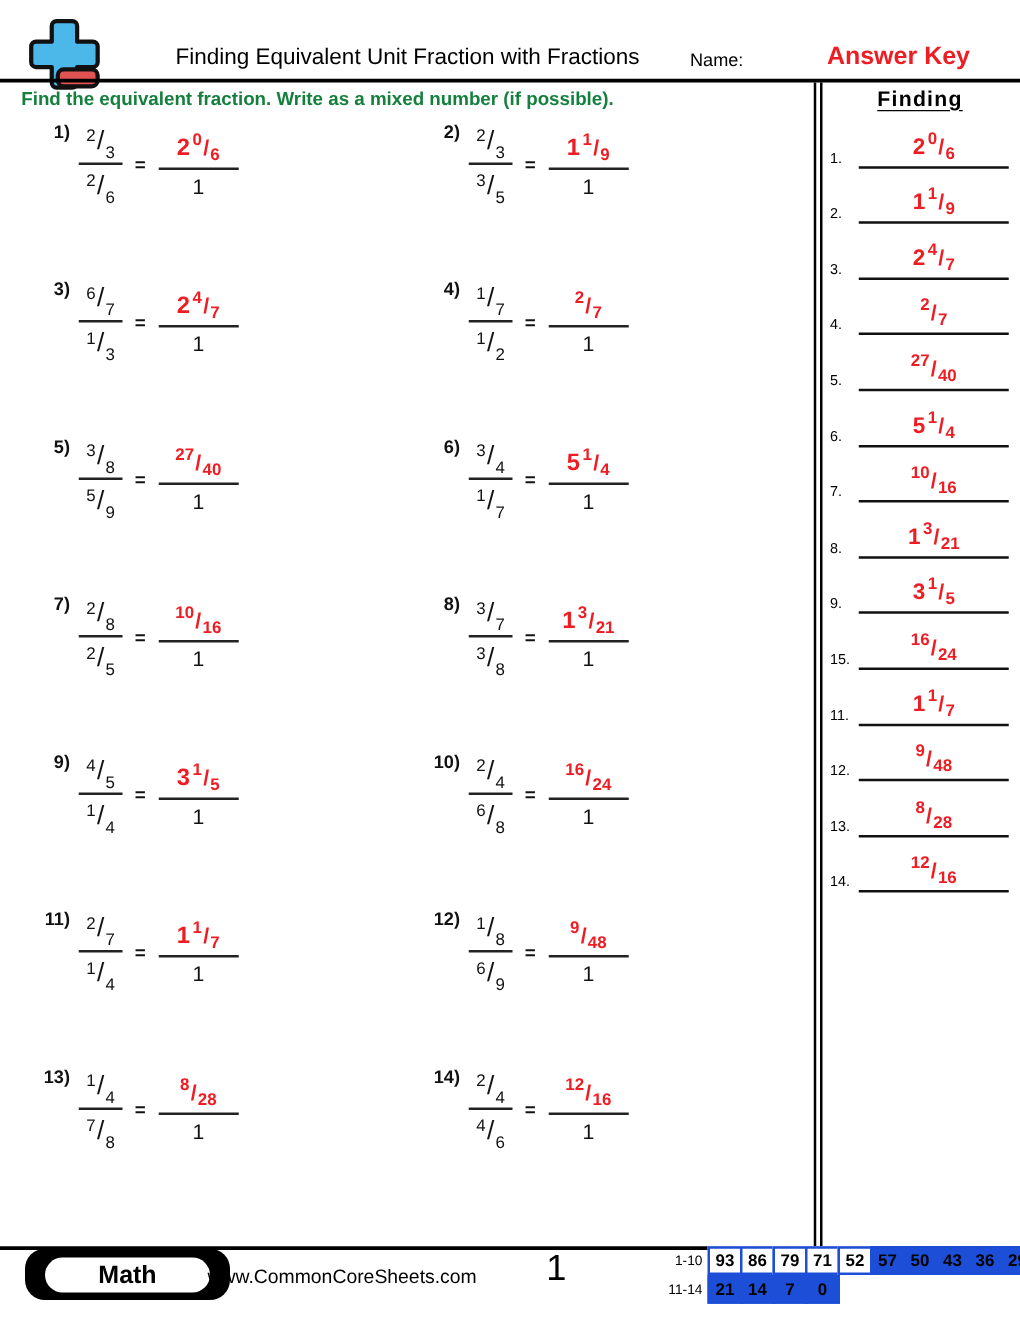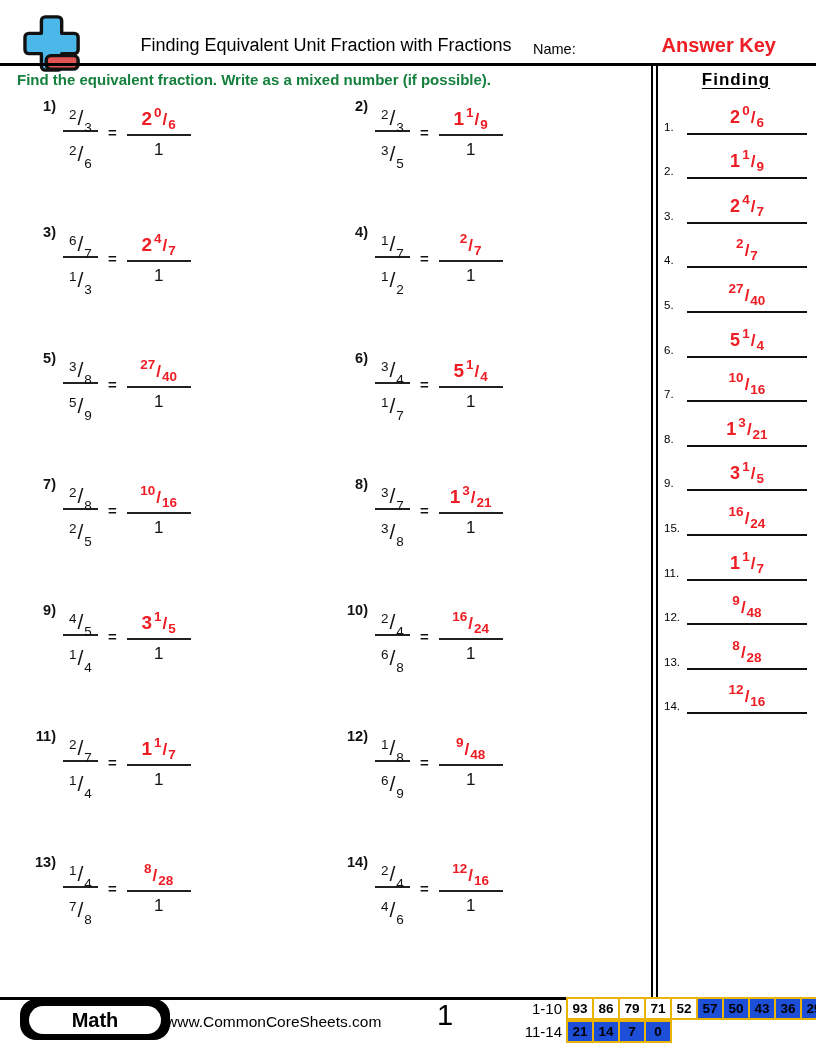--- a/index.html
+++ b/index.html
@@ -5,21 +5,21 @@
   html,body{margin:0;padding:0;}
   body{
     width:816px;height:1056px;background:#fff;position:relative;
     font-family:"Liberation Sans", sans-serif;color:#111;overflow:hidden;
   }
   .abs{position:absolute;}
 
   
   #icon{left:22px;top:14px;width:62px;height:58px;}
   #title{left:108px;top:35px;width:436px;text-align:center;font-size:18px;color:#000;}
-  #name-label{left:533px;top:41px;font-size:14.5px;color:#000;}
+  #name-label{left:552px;top:41px;font-size:14.5px;color:#000;}
   #answer-key{left:616px;top:34px;width:160px;text-align:right;font-size:20px;font-weight:bold;color:#ee1c23;}
   #header-rule{left:0;top:63px;width:816px;height:3px;background:#000;}
   #instruction{left:17px;top:71px;font-size:15px;font-weight:bold;color:#15803d;}
 
   
   #sep{left:651px;top:66px;height:932px;width:3px;border-left:2px solid #000;border-right:2px solid #000;}
   #answers-panel{left:662px;top:70px;width:148px;}
   #answers-title{text-align:center;font-size:17px;font-weight:bold;letter-spacing:1px;
     text-decoration:underline;text-underline-offset:3px;color:#000;}
   #answers-list{margin-top:5px;}
@@ -28,52 +28,52 @@
   .aline{position:absolute;left:25px;right:3px;bottom:5px;height:31px;line-height:31px;
     border-bottom:2px solid #111;text-align:center;white-space:nowrap;}
   .aline span{color:#ee1c23;font-weight:bold;}
 
   
   #problems-grid{left:24px;top:96px;width:624px;display:grid;
     grid-template-columns:312px 312px;grid-auto-rows:126px;}
   .problem{display:flex;align-items:flex-start;}
   .pnum{min-width:32px;text-align:right;font-size:14.5px;font-weight:bold;margin-right:7px;padding-top:2px;}
   .cfrac{display:inline-flex;flex-direction:column;align-items:center;}
-  .sfrac{display:inline-block;padding:0 6px;height:34px;line-height:44px;white-space:nowrap;}
+  .sfrac{display:inline-block;padding:0 6px;height:34px;line-height:34px;white-space:nowrap;}
   .topf{border-bottom:2.5px solid #222;}
   .fn{font-size:13.5px;position:relative;top:-6px;}
   .fd{font-size:13.5px;position:relative;top:7px;}
   .fsl{font-size:21px;padding:0 1px;}
   .eq{font-size:15px;font-weight:bold;margin:0 10px;padding-top:28px;}
   .ansfrac{display:inline-flex;flex-direction:column;align-items:center;margin-top:7px;}
   .ansline{border-bottom:2.5px solid #222;padding:0 9px;min-width:46px;height:31px;line-height:31px;
     text-align:center;white-space:nowrap;}
   .ansline span{color:#ee1c23;font-weight:bold;}
   .whole{font-size:19px;}
   .whole:not(:empty){margin-right:2px;}
   .ansline .fn,.aline .fn{top:-8px;}
   .ansline .fd,.aline .fd{top:4px;}
   .ansline .fsl,.aline .fsl{font-size:17px;}
   .aline .whole{font-size:18px;}
   .ansden{font-size:17px;color:#111;padding-top:4px;text-align:center;}
 
   
   #footer-line{left:0;top:997px;width:816px;height:3px;background:#000;}
-  #math-badge{left:20px;top:999px;width:150px;height:41px;background:#000;border-radius:16px;
+  #math-badge{left:20px;top:999px;width:164px;height:41px;background:#000;border-radius:16px;
     display:flex;align-items:center;justify-content:center;}
   #math-pill{background:#fff;border-radius:999px;width:132px;height:28px;line-height:28px;
     text-align:center;font-weight:bold;font-size:20px;color:#000;}
   #website{left:166px;top:1013px;font-size:15.5px;color:#000;}
   #page-num{left:418px;top:999px;width:54px;text-align:center;font-size:29px;color:#000;}
   .srow{position:absolute;display:flex;align-items:stretch;}
   #srow0{left:518px;top:997px;}
   #srow1{left:518px;top:1020px;}
-  .slabel{width:44px;font-size:15px;text-align:right;padding-right:4px;align-self:center;color:#000;}
+  .slabel{width:44px;font-size:11px;text-align:right;padding-right:4px;align-self:center;color:#000;}
   .scells{display:flex;}
-  .scell{width:24px;height:19px;line-height:19px;border:2px solid #eab308;margin-left:-2px;
+  .scell{width:24px;height:19px;line-height:19px;border:2px solid #1d4ed8;margin-left:-2px;
     text-align:center;font-size:13.5px;font-weight:bold;background:#fff;color:#000;}
   .scell:first-child{margin-left:0;}
   .scell.blue{background:#1d4ed8;}
 </style>
 </head>
 <body>
 
 <div class="abs" id="icon">
   <svg width="62" height="58" viewBox="0 0 64 60">
     <path d="M24,3 h13 a4,4 0 0 1 4,4 v13 h13 a4,4 0 0 1 4,4 v13 a4,4 0 0 1 -4,4 h-13 v13 a4,4 0 0 1 -4,4 h-13 a4,4 0 0 1 -4,-4 v-13 H7 a4,4 0 0 1 -4,-4 v-13 a4,4 0 0 1 4,-4 h13 V7 a4,4 0 0 1 4,-4 z" fill="#4cb7e9" stroke="#111" stroke-width="3.5" stroke-linejoin="round"></path>

